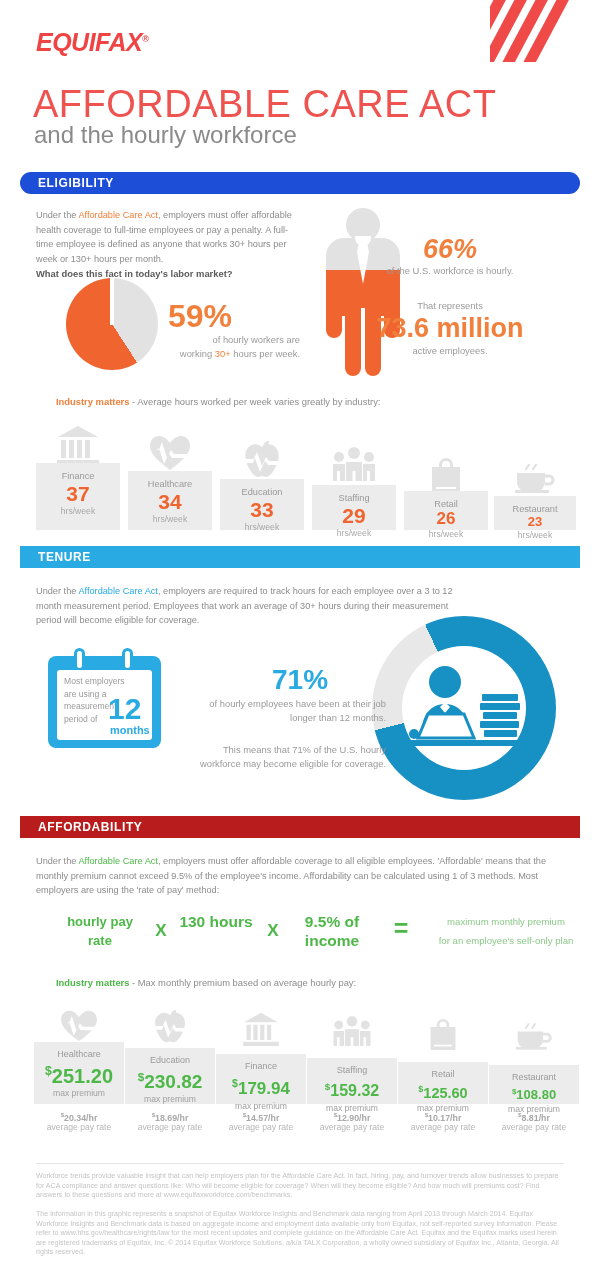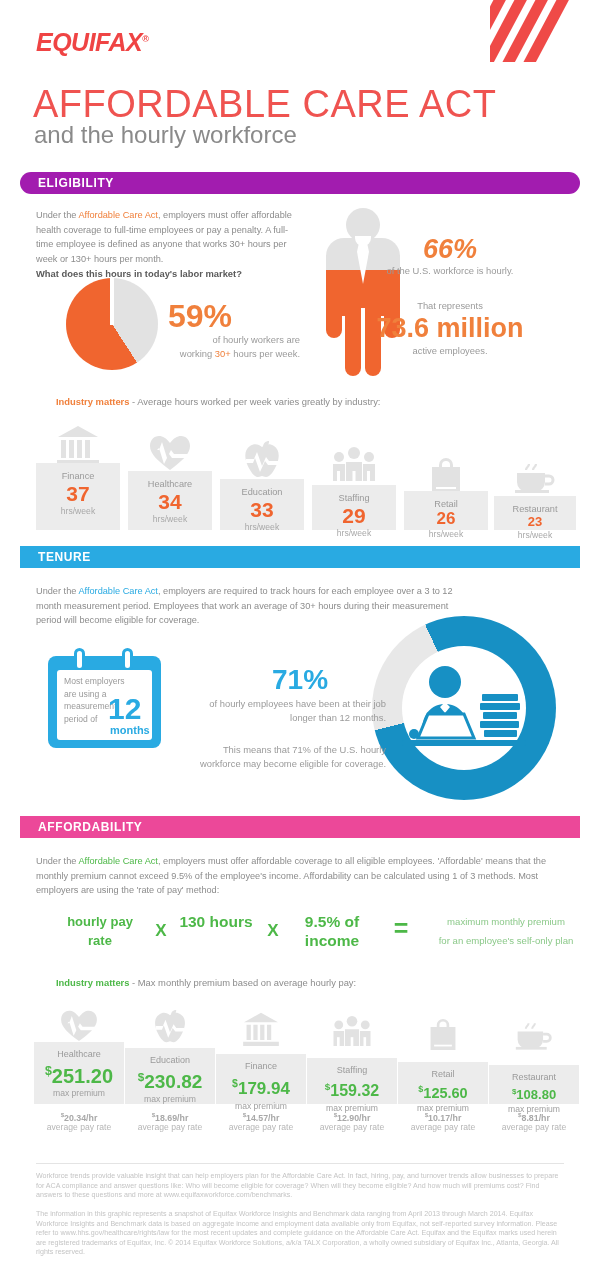--- a/index.html
+++ b/index.html
@@ -28,23 +28,23 @@
 
   .title{position:absolute;left:33px;top:85px;font-size:38px;font-weight:300;
          letter-spacing:.5px;color:#ef5350;line-height:1;}
   .subtitle{position:absolute;left:34px;top:123px;font-size:24px;font-weight:300;
             color:#8a8a8a;line-height:1;}
 
   
   .sec-bar{position:absolute;left:20px;width:560px;height:22px;
            color:#fff;font-weight:bold;font-size:12px;letter-spacing:.6px;
            line-height:22px;padding-left:18px;box-sizing:border-box;}
-  .sec-elig{background:#a21caf;top:172px;border-radius:11px;}
+  .sec-elig{background:#1d4ed8;top:172px;border-radius:11px;}
   .sec-ten{background:#29aae2;top:546px;}
-  .sec-aff{background:#ec4899;top:816px;}
+  .sec-aff{background:#b91c1c;top:816px;}
 
   
   .para{position:absolute;font-size:9.2px;line-height:14.6px;color:#8c8c8c;}
   .para b{color:#5a5a5a;font-size:9.4px;}
   .hl-o{color:#f0803c;}
   .hl-b{color:#29aae2;}
   .hl-g{color:#4db848;}
 
   
   .pie{position:absolute;left:66px;top:278px;width:92px;height:92px;border-radius:50%;
@@ -166,21 +166,21 @@
     <span>EQUIFAX</span><sup>®</sup>
   </div>
 
   <div class="title">AFFORDABLE CARE ACT</div>
   <div class="subtitle">and the hourly workforce</div>
 
   <div class="sec-bar sec-elig">ELIGIBILITY</div>
 
   <div class="para" style="left:36px;top:208px;width:268px;">
     <span>Under the </span><span class="hl-o">Affordable Care Act</span><span>, employers must offer affordable health coverage to full-time employees or pay a penalty. A full-time employee is defined as anyone that works 30+ hours per week or 130+ hours per month.</span>
-    <b style="display:block;margin-top:1px;">What does this hours in today's labor market?</b>
+    <b style="display:block;margin-top:1px;">What does this fact in today's labor market?</b>
   </div>
 
   <div class="pie"></div>
   <div class="pie-gap"></div>
   <div class="stat-59">59%</div>
   <div class="stat-59-sub">
     <span>of hourly workers are</span><br>
     <span>working </span><span class="hl-o">30+</span><span> hours per week.</span>
   </div>
 

